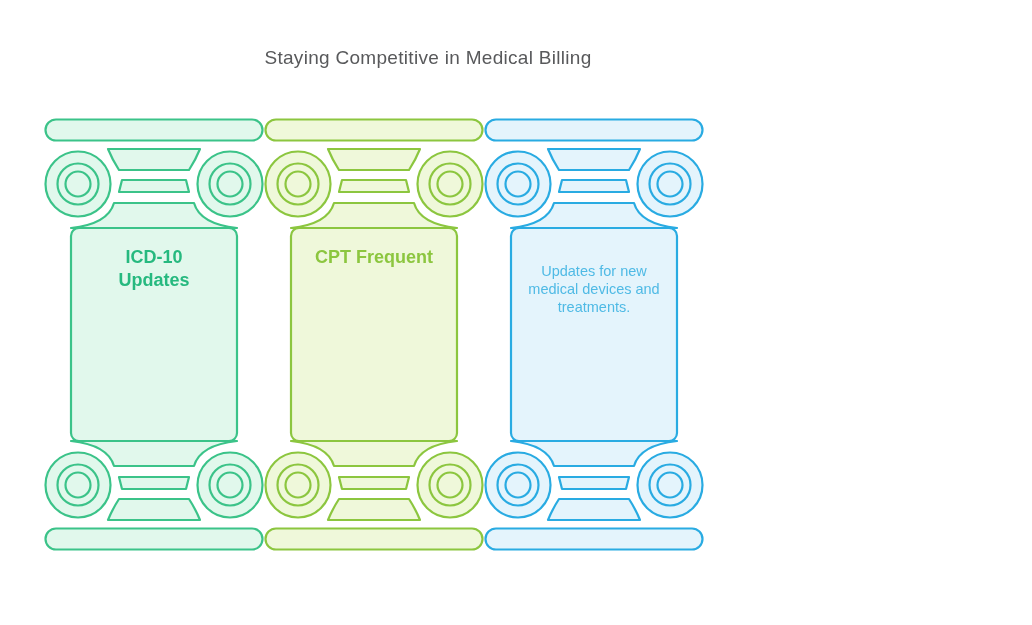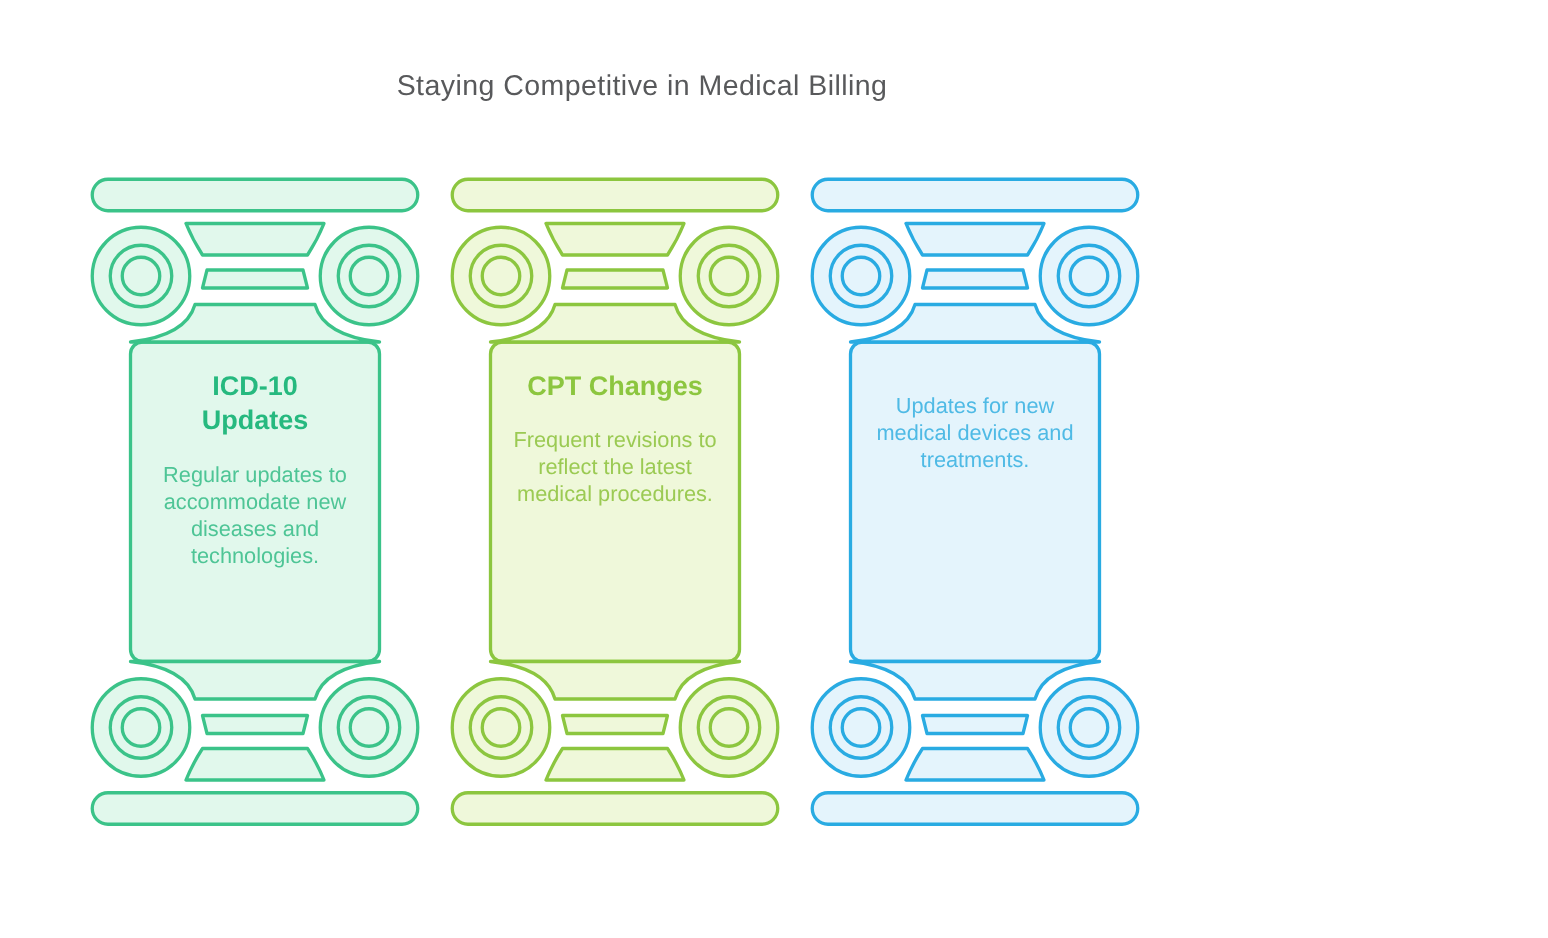--- a/index.html
+++ b/index.html
@@ -18,23 +18,22 @@
     width: 856px;
     text-align: center;
     font-size: 19px;
     font-weight: 400;
     letter-spacing: 0.3px;
     color: #58595b;
   }
   .pillars {
     position: absolute;
     top: 118px;
-    left: 60px;
+    left: 44px;
     display: flex;
-    gap: 20px;
   }
   .pillar {
     position: relative;
     width: 220px;
     height: 433px;
   }
   .pillar-svg {
     position: absolute;
     inset: 0;
     width: 220px;
@@ -101,36 +100,29 @@
 
   <div class="pillars">
 
     <div class="pillar" style="--stroke: #3bc389; --fill: #e1f8ec; --heading: #26b97f; --text: #4ec596;">
       <svg class="pillar-svg" viewBox="0 0 220 433" aria-hidden="true">
         <use href="#column-shape"></use>
       </svg>
       <div class="pillar-text">
         <h2 class="pillar-heading">ICD-10
 Updates</h2>
-        <p class="pillar-desc">Regular updates to
-accommodate new
-diseases and
-technologies.</p>
       </div>
     </div>
 
     <div class="pillar" style="--stroke: #8cc63f; --fill: #eff8da; --heading: #8cc63f; --text: #9bca53;">
       <svg class="pillar-svg" viewBox="0 0 220 433" aria-hidden="true">
         <use href="#column-shape"></use>
       </svg>
       <div class="pillar-text">
-        <h2 class="pillar-heading">CPT Changes</h2>
-        <p class="pillar-desc">Frequent revisions to
-reflect the latest
-medical procedures.</p>
+        <h2 class="pillar-heading">CPT Frequent</h2>
       </div>
     </div>
 
     <div class="pillar" style="--stroke: #29abe2; --fill: #e4f4fc; --heading: #29abe2; --text: #4fbae5;">
       <svg class="pillar-svg" viewBox="0 0 220 433" aria-hidden="true">
         <use href="#column-shape"></use>
       </svg>
       <div class="pillar-text">
         <p class="pillar-desc">Updates for new
 medical devices and

